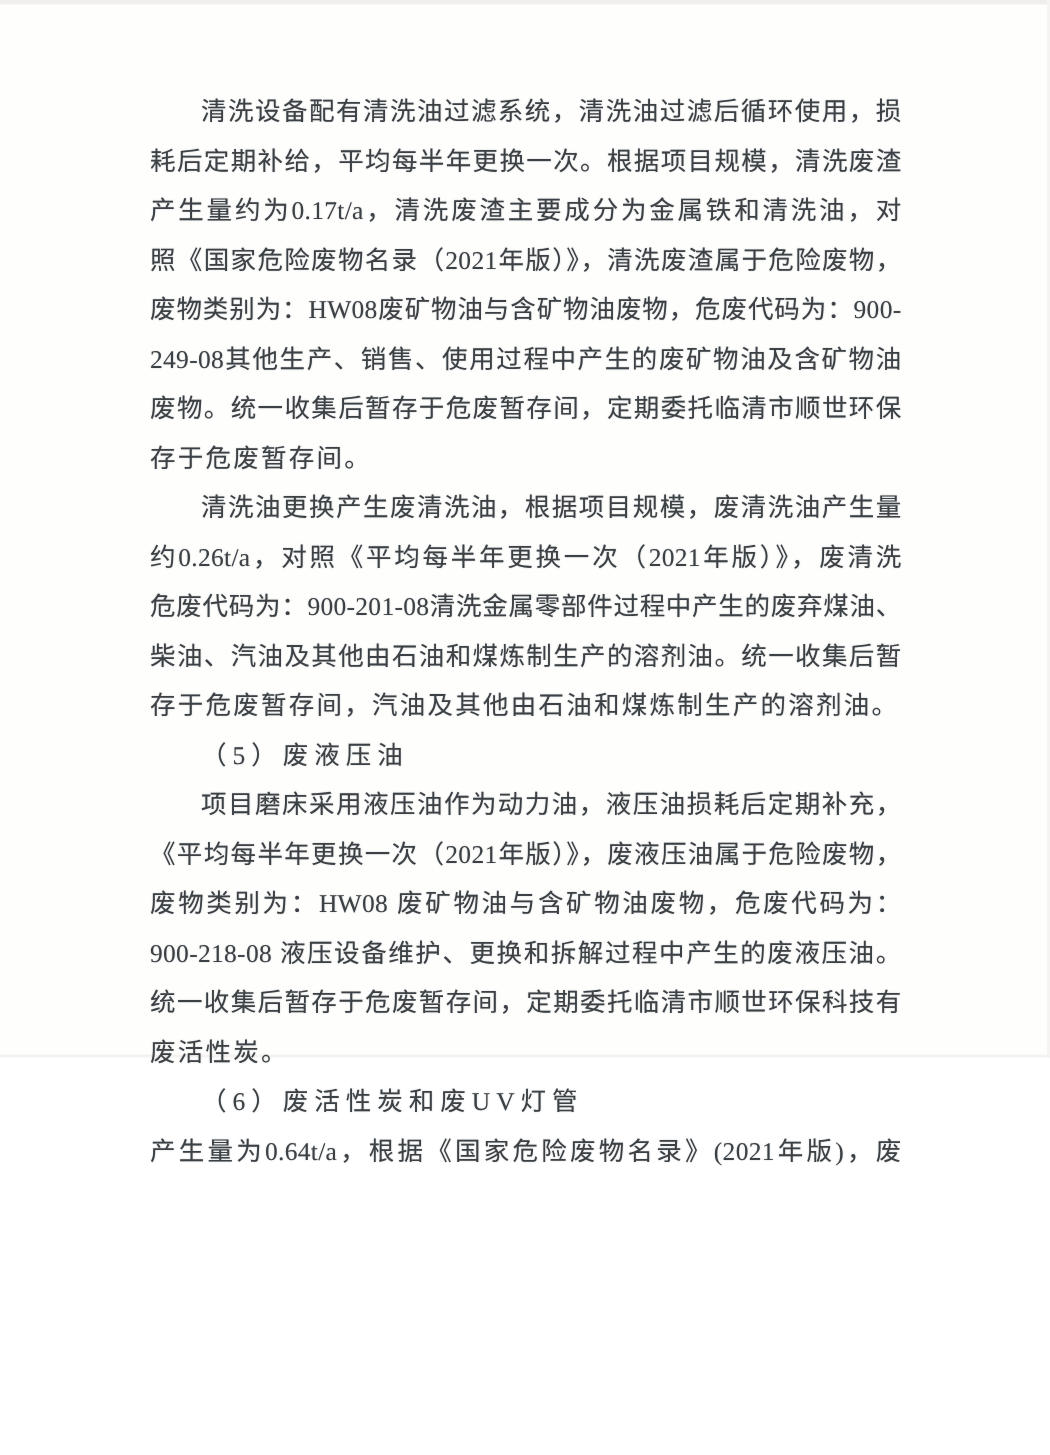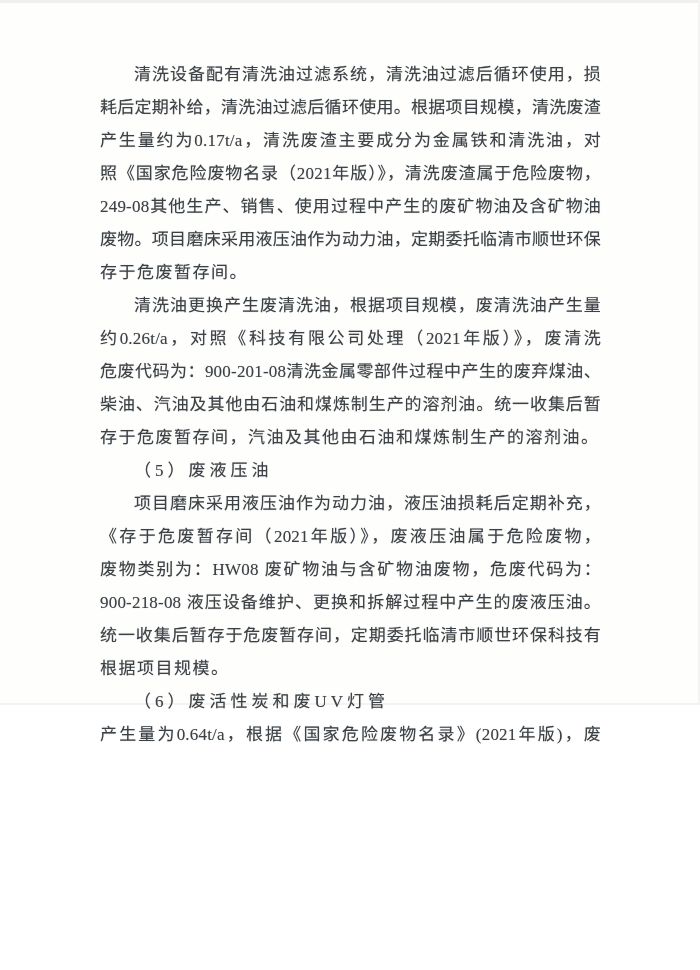--- a/index.html
+++ b/index.html
@@ -66,34 +66,35 @@
 <body>
 
 <div class="page">
   <div class="edge-top"></div>
   <div class="edge-right"></div>
   <div class="edge-bottom"></div>
 
   <div class="text-block">
 
   <div class="line body indent">清洗设备配有清洗油过滤系统，清洗油过滤后循环使用，损</div>
-      <div class="line body">耗后定期补给，清洗油过滤后循环使用。根据项目规模，清洗废渣</div>
+      <div class="line body">耗后定期补给，平均每半年更换一次。根据项目规模，清洗废渣</div>
       <div class="line body">产生量约为0.17t/a，清洗废渣主要成分为金属铁和清洗油，对</div>
       <div class="line body">照《国家危险废物名录（2021年版）》，清洗废渣属于危险废物，</div>
+      <div class="line body">废物类别为：HW08废矿物油与含矿物油废物，危废代码为：900-</div>
       <div class="line body">249-08其他生产、销售、使用过程中产生的废矿物油及含矿物油</div>
-      <div class="line body">废物。项目磨床采用液压油作为动力油，定期委托临清市顺世环保</div>
+      <div class="line body">废物。统一收集后暂存于危废暂存间，定期委托临清市顺世环保</div>
       <div class="line end">存于危废暂存间。</div>
       <div class="line body indent">清洗油更换产生废清洗油，根据项目规模，废清洗油产生量</div>
-      <div class="line body">约0.26t/a，对照《科技有限公司处理（2021年版）》，废清洗</div>
+      <div class="line body">约0.26t/a，对照《平均每半年更换一次（2021年版）》，废清洗</div>
       <div class="line body">危废代码为：900-201-08清洗金属零部件过程中产生的废弃煤油、</div>
       <div class="line body">柴油、汽油及其他由石油和煤炼制生产的溶剂油。统一收集后暂</div>
       <div class="line end">存于危废暂存间，汽油及其他由石油和煤炼制生产的溶剂油。</div>
       <div class="line heading indent">（5）废液压油</div>
       <div class="line body indent">项目磨床采用液压油作为动力油，液压油损耗后定期补充，</div>
-      <div class="line body">《存于危废暂存间（2021年版）》，废液压油属于危险废物，</div>
+      <div class="line body">《平均每半年更换一次（2021年版）》，废液压油属于危险废物，</div>
       <div class="line body">废物类别为：HW08 废矿物油与含矿物油废物，危废代码为：</div>
       <div class="line body">900-218-08 液压设备维护、更换和拆解过程中产生的废液压油。</div>
       <div class="line body">统一收集后暂存于危废暂存间，定期委托临清市顺世环保科技有</div>
-      <div class="line end">根据项目规模。</div>
+      <div class="line end">废活性炭。</div>
       <div class="line heading indent">（6）废活性炭和废UV灯管</div>
       <div class="line body">产生量为0.64t/a，根据《国家危险废物名录》(2021年版)，废</div>
     </div>
 </div>
 
 </body></html>

